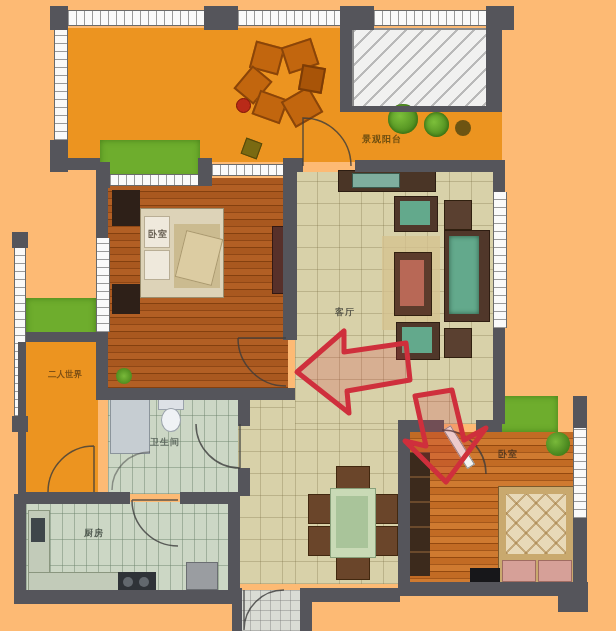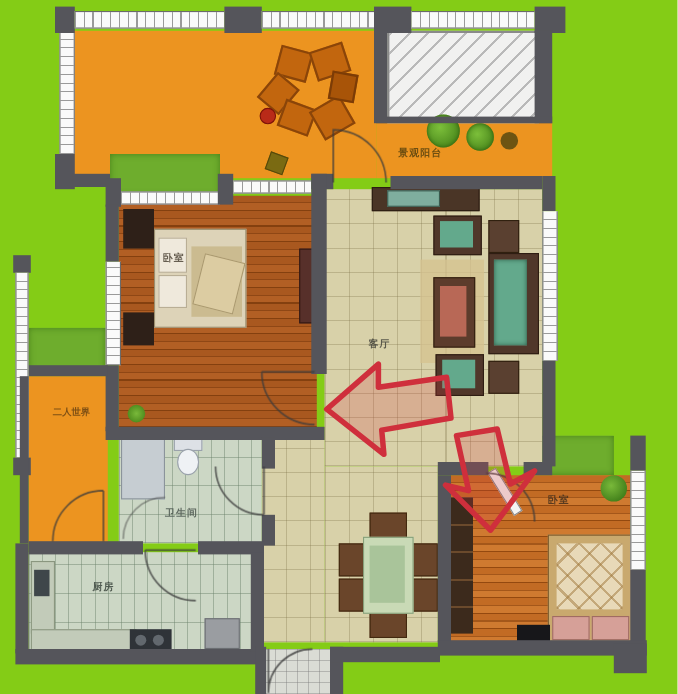--- a/index.html
+++ b/index.html
@@ -1,16 +1,16 @@
 <!DOCTYPE html>
 <html><head>
 <meta charset="utf-8">
 <style>
   html,body{margin:0;padding:0;background:#ffffff;}
-  .stage{position:relative;width:616px;height:631px;background:#84cc16;overflow:hidden;
+  .stage{position:relative;width:616px;height:631px;background:#fdba74;overflow:hidden;
          font-family:Liberation Serif, serif;}
   
   .w{position:absolute;background:#55555b;}
   
   .win-h{position:absolute;background:#fafafa;border-top:1px solid #6a6a6a;border-bottom:1px solid #6a6a6a;
          background-image:repeating-linear-gradient(90deg,#9a9a9a 0 1px,transparent 1px 8px);}
   .win-v{position:absolute;background:#fafafa;border-left:1px solid #6a6a6a;border-right:1px solid #6a6a6a;
          background-image:repeating-linear-gradient(0deg,#9a9a9a 0 1px,transparent 1px 8px);}
   
   .orange{position:absolute;background:#ec9420;}
@@ -203,21 +203,21 @@
       <path d="M 132 500 A 46 46 0 0 0 178 546 M 178 500 H 132"></path>
       <path d="M 442 430 A 44 44 0 0 1 486 474"></path>
       <path d="M 244 630 A 40 40 0 0 1 284 590 M 244 590 V 630"></path>
     </g>
   </svg>
 
   <div class="lbl" style="left:362px;top:133px;color:#5a430e;">景观阳台</div>
   <div class="lbl" style="left:148px;top:228px;color:#4e4538;">卧室</div>
   <div class="lbl" style="left:335px;top:306px;color:#45453c;">客厅</div>
   <div class="lbl" style="left:48px;top:369px;color:#6b4412;letter-spacing:0;font-size:8.5px;">二人世界</div>
-  <div class="lbl" style="left:150px;top:460px;color:#4c574f;">卫生间</div>
+  <div class="lbl" style="left:150px;top:436px;color:#4c574f;">卫生间</div>
   <div class="lbl" style="left:84px;top:527px;color:#3d473f;">厨房</div>
   <div class="lbl" style="left:498px;top:448px;color:#45301d;">卧室</div>
 
   <svg class="layer top" width="616" height="631" viewBox="0 0 616 631">
     <polygon points="297,372 344,331 344,352 406,343 410,380 347,391 349,413" fill="rgba(216,54,62,0.22)" stroke="#cf2f3c" stroke-width="5" stroke-linejoin="round"></polygon>
     <polygon points="446,482 405,441 426,446 415,396 452,390 464,440 486,428" fill="rgba(216,54,62,0.22)" stroke="#cf2f3c" stroke-width="5" stroke-linejoin="round"></polygon>
   </svg>
 
 </div>
 

